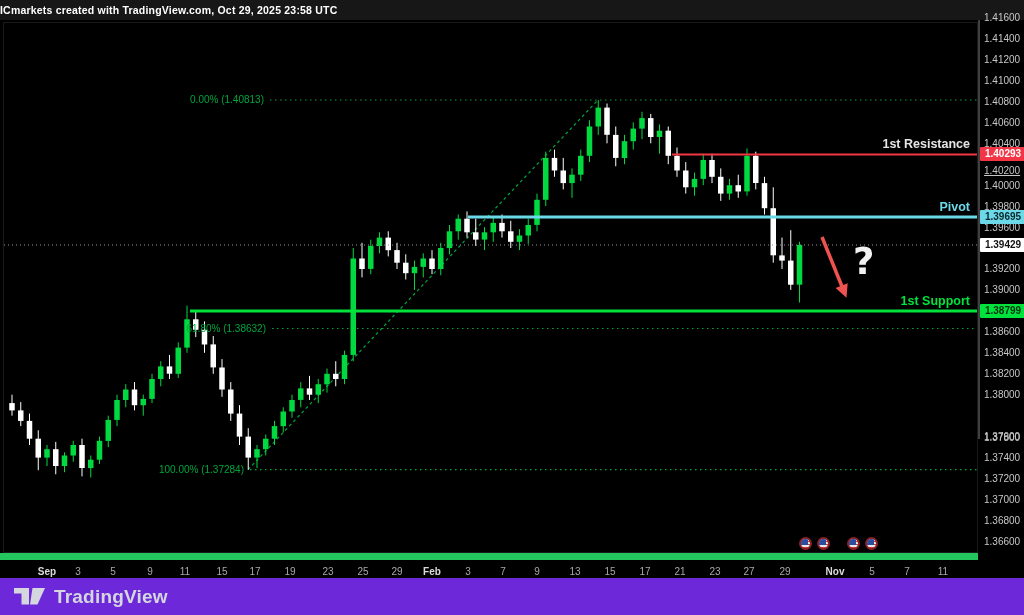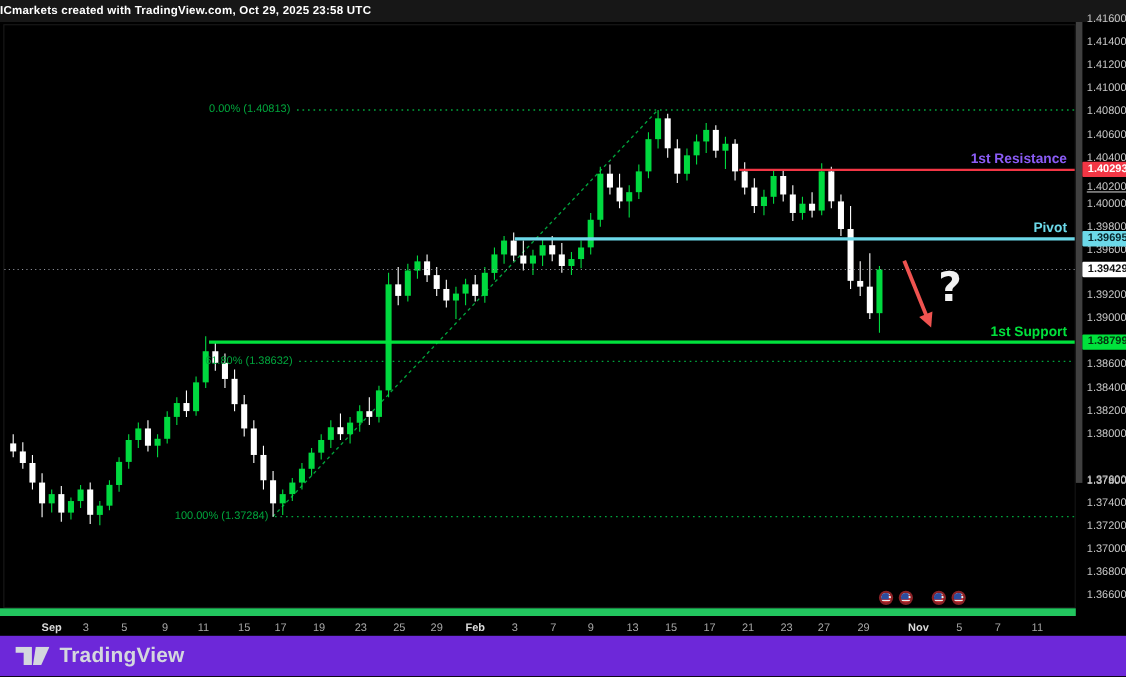--- a/index.html
+++ b/index.html
@@ -11,21 +11,21 @@
   #topbar { position:absolute; left:0; top:0; width:1024px; height:20px;
             background:#171717; display:flex; align-items:center; }
   #topbar span { color:#ffffff; font-size:10.5px; font-weight:bold; letter-spacing:.2px; }
 
   
   #chart-area { position:absolute; left:0; top:20px; width:1024px; height:558px; }
   #plot { position:absolute; left:0; top:0; }
 
   
   #price-axis { position:absolute; left:978px; top:0; width:46px; height:419px; background:#000;
-                border-left:6px solid #404040; }
+                border-left:2px solid #404040; }
   .tick-y { position:absolute; left:0; width:46px; text-align:left; padding-left:4px;
             color:#c7c7c7; font-size:10px; line-height:13px; }
   .badge { position:absolute; left:0; width:46px; height:14px; text-align:center;
            font-size:10px; font-weight:bold; line-height:14px; border-radius:1px; }
 
   
   #time-axis { position:absolute; left:0; top:533px; width:978px; height:25px; background:#000;
                border-top:7px solid #22c55e; }
   .tick-x { position:absolute; top:6px; transform:translateX(-50%); color:#a8a8a8; font-size:10px; }
   .tick-x.month { color:#dadada; font-weight:bold; }
@@ -250,21 +250,21 @@
         <line x1="190" y1="291.0" x2="977" y2="291.0" stroke="#00e23c" stroke-width="3"></line>
         <line x1="4" y1="225.0" x2="977" y2="225.0" stroke="#9598a1" stroke-width="1" stroke-dasharray="1,3"></line>
         <line x1="822" y1="217" x2="845" y2="274" stroke="#ef5350" stroke-width="3.5"></line>
         <polygon points="846.4967761367685,277.7094017302525 835.6044758806105,268.0861073291808 847.660031503931,263.221584884683" fill="#ef5350"></polygon>
       </svg>
 
     <div class="fib-label" style="top: 74px; right: 760px;">0.00% (1.40813)</div>
     <div class="fib-label" style="top: 302.503px; right: 758px;">61.80% (1.38632)</div>
     <div class="fib-label" style="top: 443.733px; right: 780px;">100.00% (1.37284)</div>
 
-    <div class="level-label" style="top: 117.48px; color: #8b5cf6;">1st Resistance</div>
+    <div class="level-label" style="top: 117.48px; color: #e5e5e5;">1st Resistance</div>
     <div class="level-label" style="top: 180.133px; color: rgb(108, 217, 233);">Pivot</div>
     <div class="level-label" style="top: 274.007px; color: rgb(0, 226, 60);">1st Support</div>
 
     <div id="qmark">?</div>
 
     <div id="price-axis">
         <div class="tick-y" style="top: -8.95399px;">1.41600</div>
         <div class="tick-y" style="top: 12px;">1.41400</div>
         <div class="tick-y" style="top: 32.954px;">1.41200</div>
         <div class="tick-y" style="top: 53.908px;">1.41000</div>

